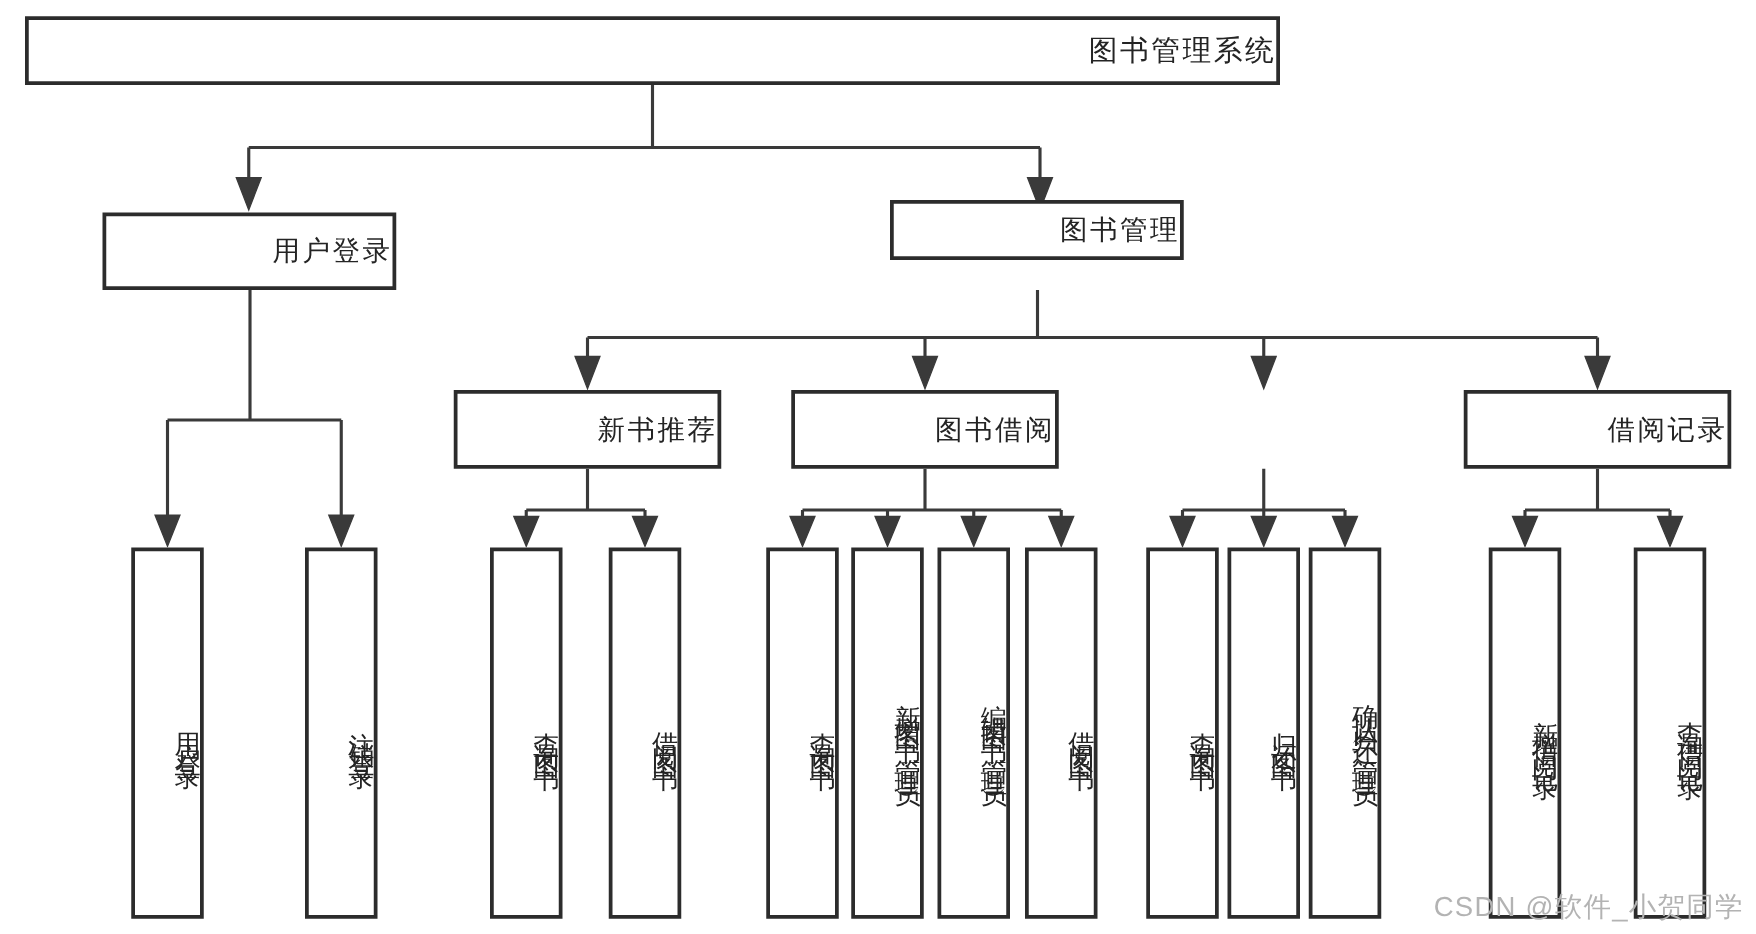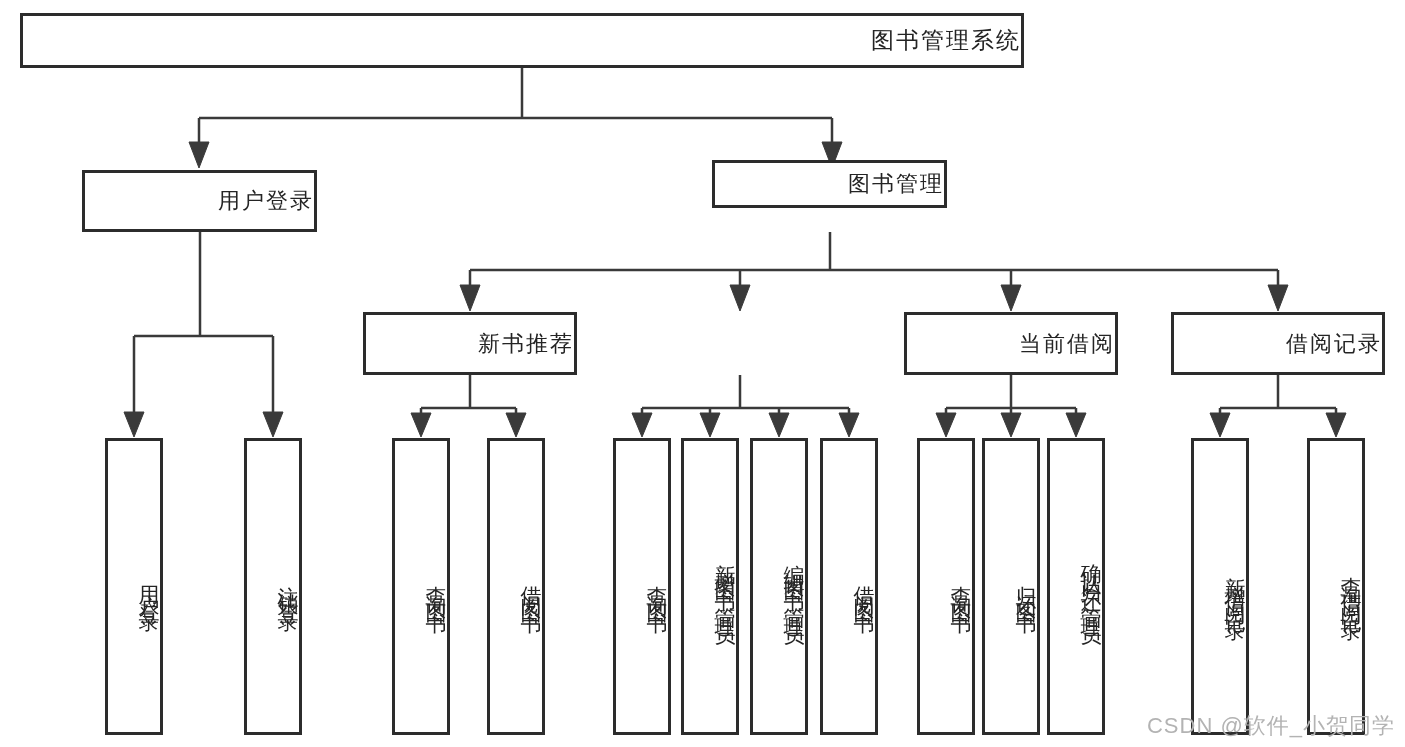--- a/index.html
+++ b/index.html
@@ -91,22 +91,22 @@
   <div class="box" style="left:82px; top:170px; width:235px; height:62px;">
     <span class="hlabel">用户登录</span>
   </div>
   <div class="box" style="left:712px; top:160px; width:235px; height:48px;">
     <span class="hlabel">图书管理</span>
   </div>
 
   <div class="box" style="left:363px; top:312px; width:214px; height:63px;">
     <span class="hlabel">新书推荐</span>
   </div>
-  <div class="box" style="left:904px; top:312px; width:214px; height:63px;">
-    <span class="hlabel">当前借阅</span>
+  <div class="box" style="left:633px; top:312px; width:214px; height:63px;">
+    <span class="hlabel">图书借阅</span>
   </div>
   <div class="box" style="left:1171px; top:312px; width:214px; height:63px;">
     <span class="hlabel">借阅记录</span>
   </div>
 
   <div class="box" style="left:105px; top:438px; width:58px; height:297px;">
     <span class="vlabel">用户登录</span>
   </div>
   <div class="box" style="left:244px; top:438px; width:58px; height:297px;">
     <span class="vlabel">注销登录</span>

